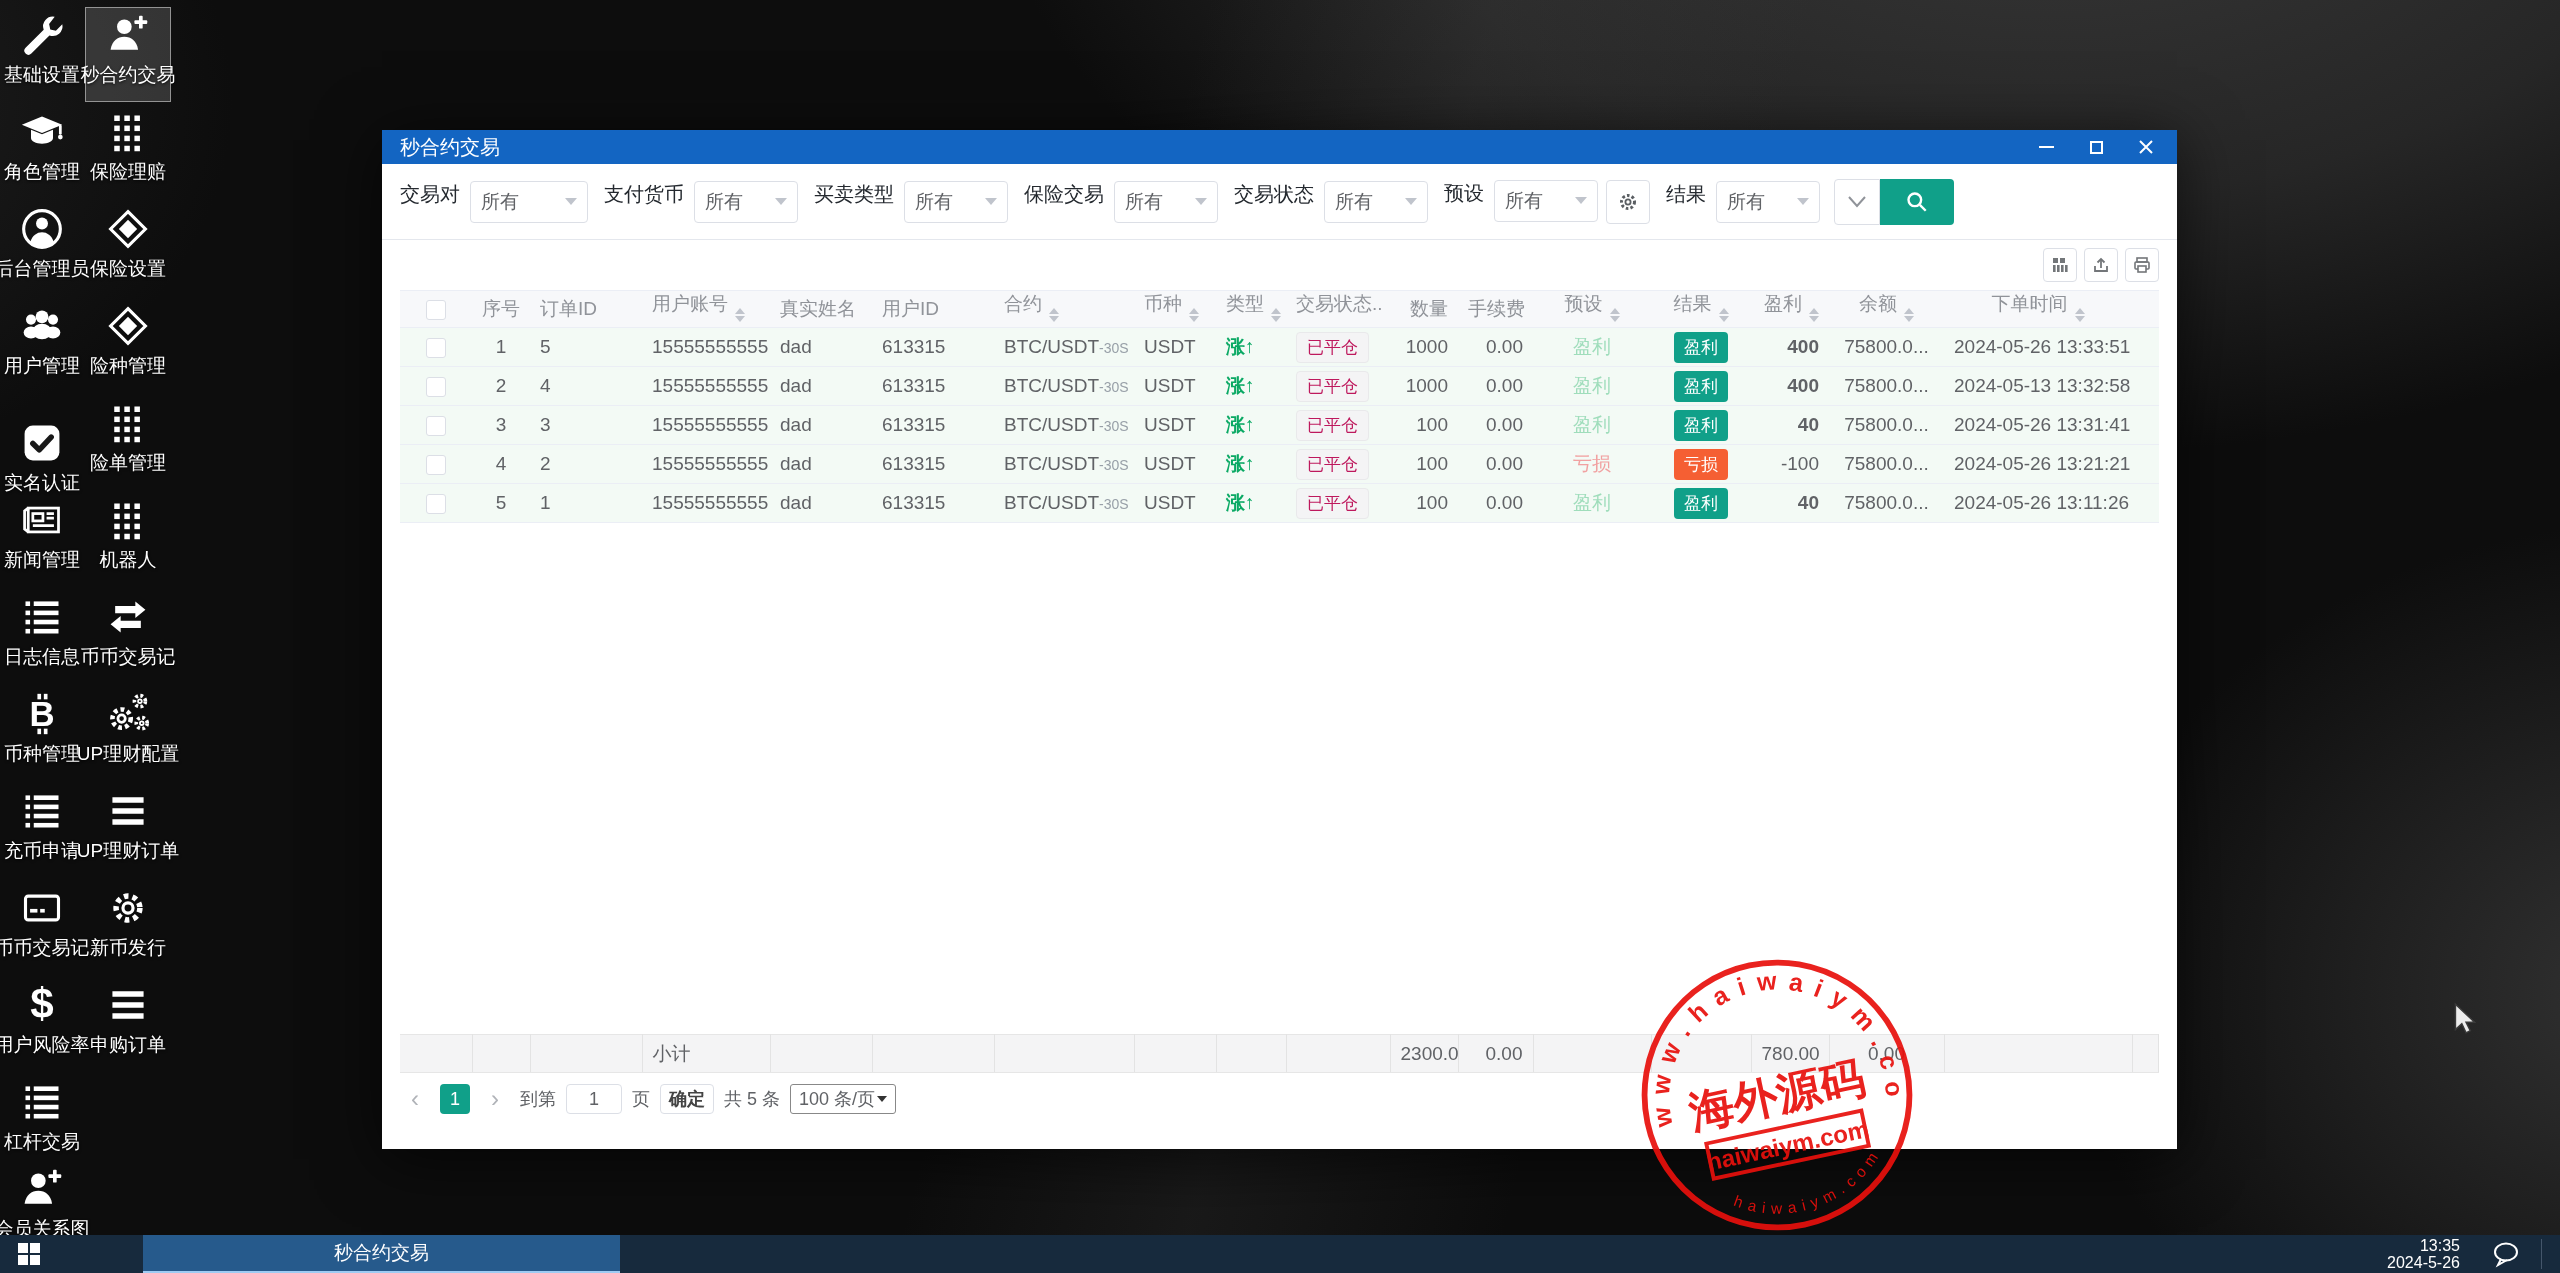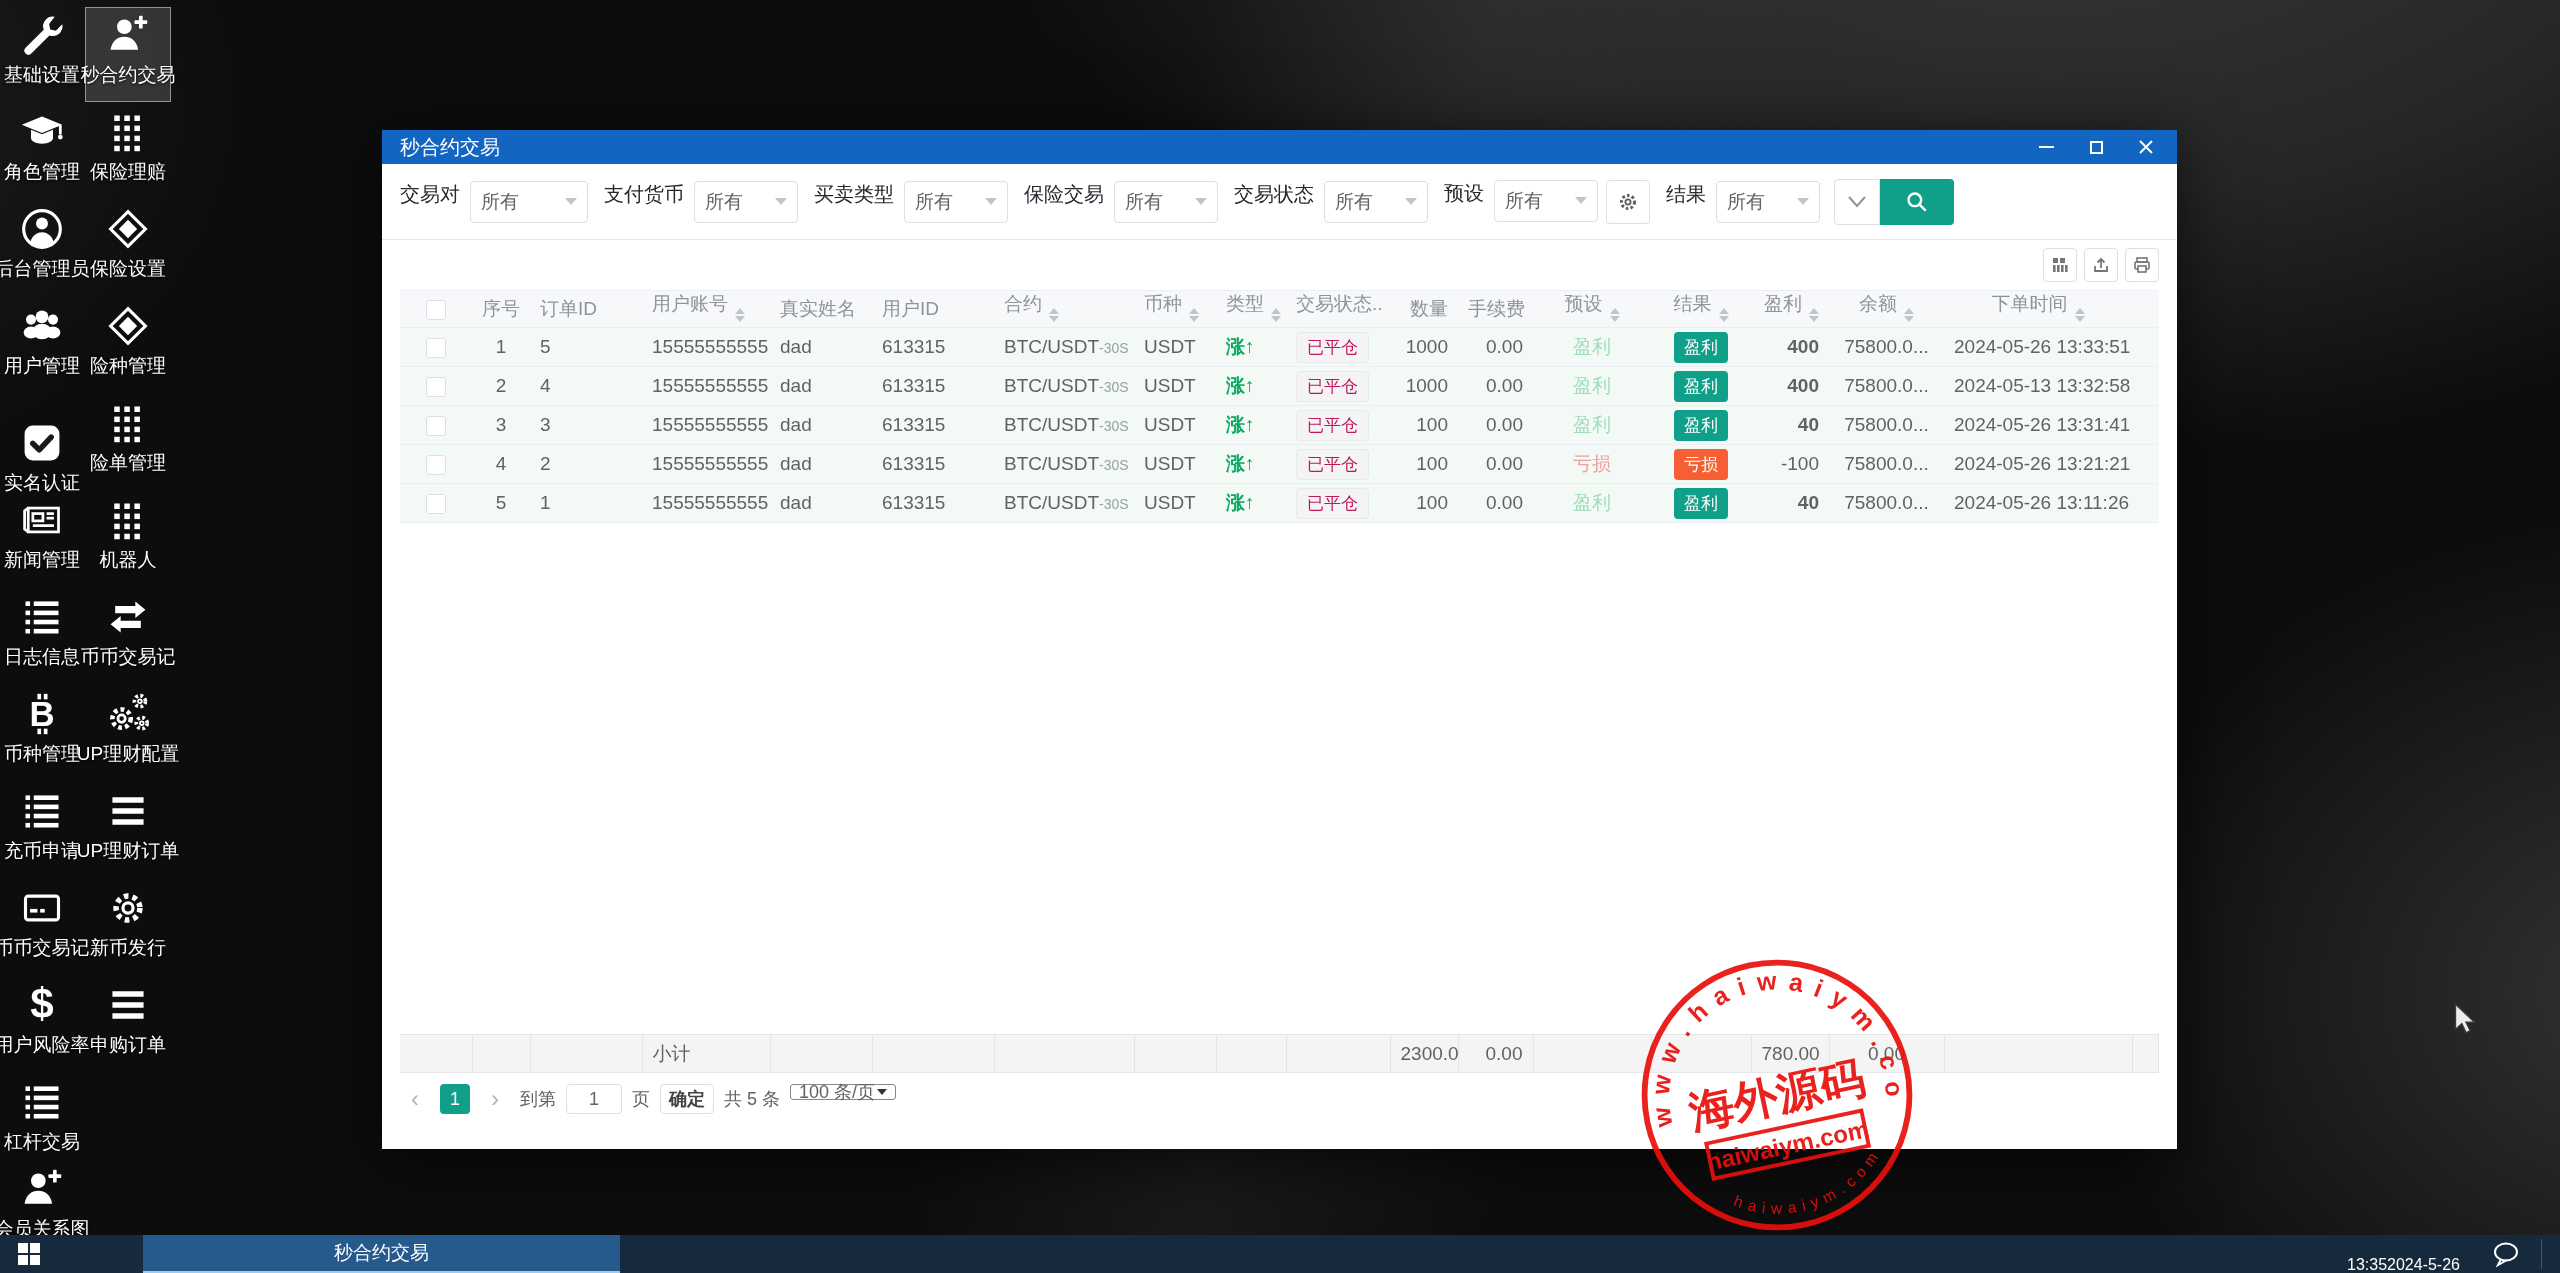--- a/index.html
+++ b/index.html
@@ -58,30 +58,30 @@
   .spacer{flex:1;background:#fff;}
   table.sum td{height:38px;background:#f4f4f5;border-bottom:1px solid #e6e6e6;border-top:1px solid #e6e6e6;border-right:1px solid #e3e3e3;color:#606266;font-size:19px;padding:0 10px;white-space:nowrap;overflow:hidden;}
 
   .pager{height:76px;flex:none;display:flex;align-items:flex-start;padding-top:11px;gap:10px;}
   .pager, .pager span{font-size:18px;color:#606266;}
   .pchev{width:30px;height:30px;display:flex;align-items:center;justify-content:center;color:#b0b3b8;font-size:24px;cursor:pointer;}
   .ppage{width:30px;height:30px;background:#10a089;border-radius:4px;color:#fff !important;display:flex;align-items:center;justify-content:center;cursor:pointer;}
   .ptext{line-height:30px;}
   .pinput{width:56px;height:30px;border:1px solid #dcdfe6;border-radius:4px;text-align:center;line-height:28px;background:#fff;}
   .pbtn{min-width:52px;height:30px;border:1px solid #dcdfe6;border-radius:4px;background:#fff;display:flex;align-items:center;justify-content:center;font-weight:bold;color:#444 !important;padding:0 8px;cursor:pointer;}
-  .psel{width:106px;height:16px;border:1px solid #888;border-radius:3px;background:#fff;display:flex;align-items:center;justify-content:space-between;padding:0 8px;cursor:pointer;font-size:17px !important;}
+  .psel{width:106px;height:30px;border:1px solid #888;border-radius:3px;background:#fff;display:flex;align-items:center;justify-content:space-between;padding:0 8px;cursor:pointer;font-size:17px !important;}
   .pcaret{width:0;height:0;border:5px solid transparent;border-top:6px solid #333;margin-top:5px;}
 
   .stamp{position:absolute;left:1632px;top:950px;width:290px;height:290px;opacity:.92;pointer-events:none;}
   .cursor{position:absolute;left:2448px;top:1002px;pointer-events:none;}
 
   .taskbar{position:absolute;left:0;bottom:0;width:2560px;height:38px;background:#172a3d;display:flex;align-items:center;z-index:50;}
   .startbtn{width:58px;height:38px;display:flex;align-items:center;justify-content:center;cursor:pointer;}
   .task{position:absolute;left:143px;top:0;width:477px;height:38px;background:#265a8c;display:flex;align-items:center;justify-content:center;color:#fff;font-size:19px;cursor:pointer;border-bottom:2px solid #9ecbf2;}
-  .clock{position:absolute;right:100px;top:0;height:38px;display:flex;flex-direction:row;align-items:flex-end;justify-content:center;color:#fff;font-size:16px;line-height:17px;cursor:default;}
+  .clock{position:absolute;right:100px;top:0;height:38px;display:flex;flex-direction:column;align-items:flex-end;justify-content:center;color:#fff;font-size:16px;line-height:17px;cursor:default;}
   .traychat{position:absolute;right:40px;top:5px;cursor:pointer;}
   .tbedge{position:absolute;right:18px;top:4px;width:1px;height:30px;background:#44566b;}
 </style>
 </head>
 <body>
 
 <div id="stage">
   <div class="wall w1"></div>
   <div class="wall w2"></div>
   <div class="wall w3"></div>

